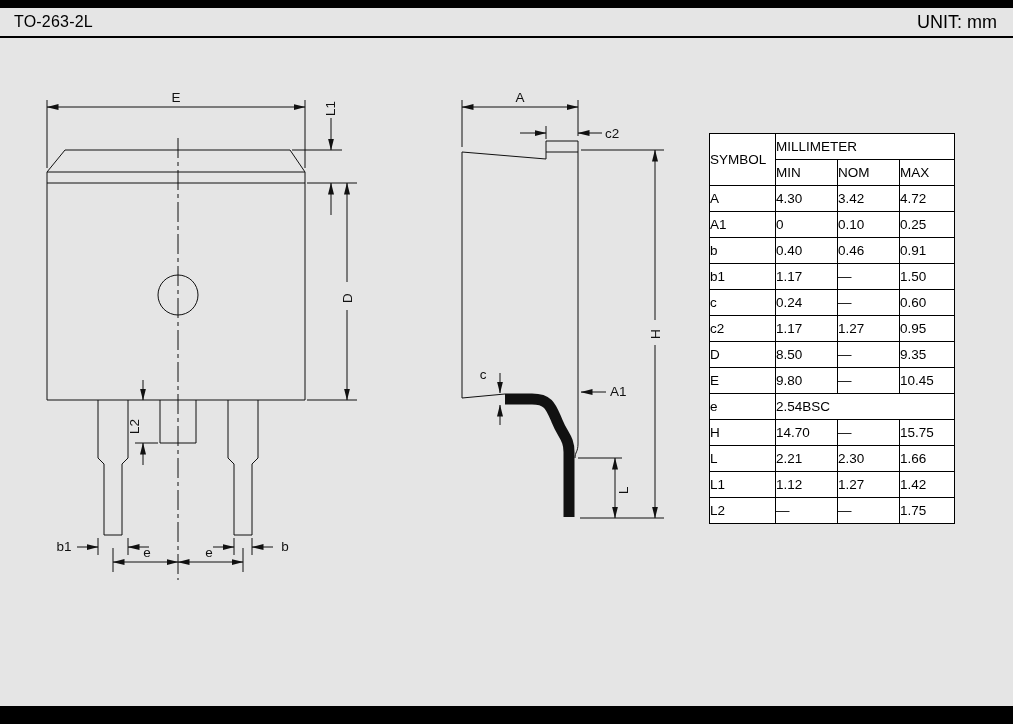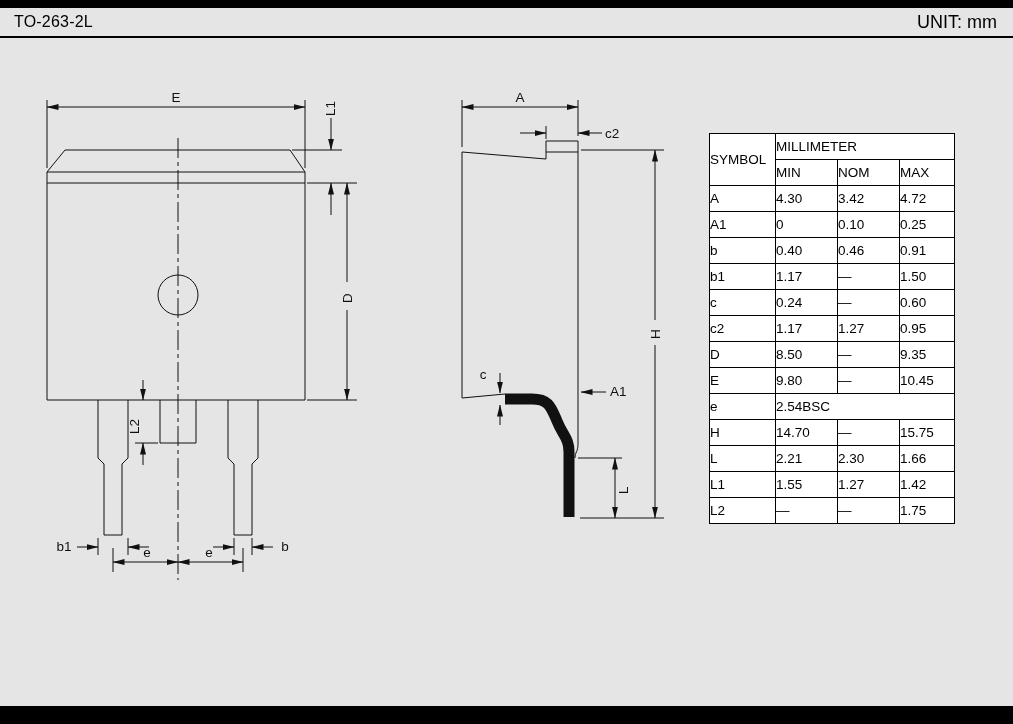--- a/index.html
+++ b/index.html
@@ -219,21 +219,21 @@
           <td>15.75</td>
         </tr>
       <tr>
           <td>L</td>
           <td>2.21</td>
           <td>2.30</td>
           <td>1.66</td>
         </tr>
       <tr>
           <td>L1</td>
-          <td>1.55</td>
+          <td>1.12</td>
           <td>1.27</td>
           <td>1.42</td>
         </tr>
       <tr>
           <td>L2</td>
           <td>—</td>
           <td>—</td>
           <td>1.75</td>
         </tr>
     </tbody>

